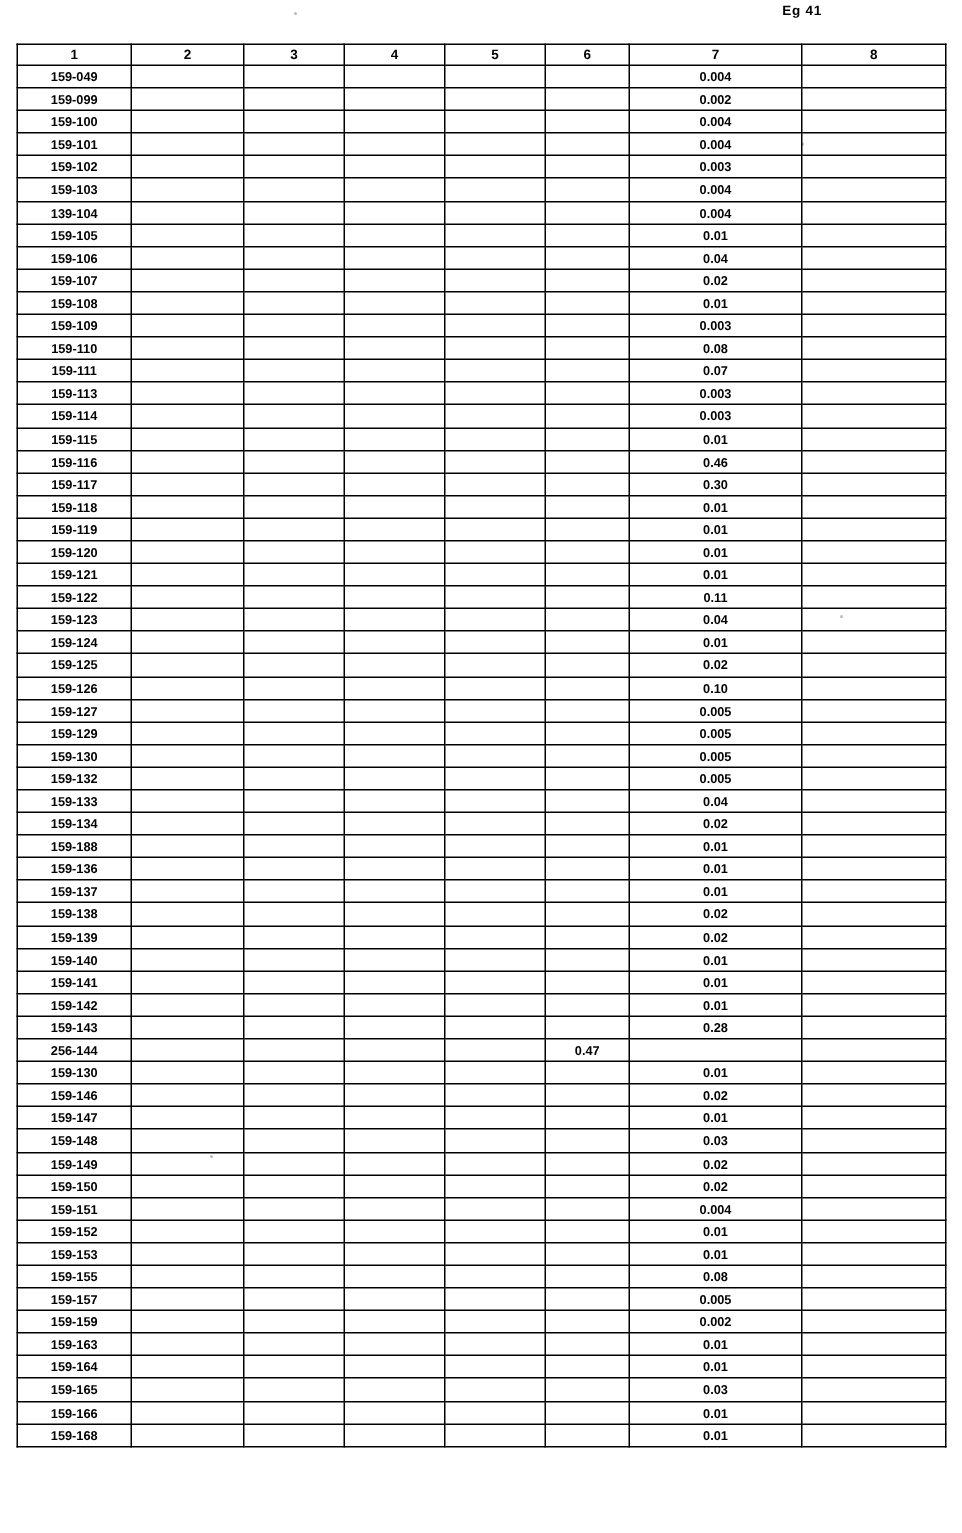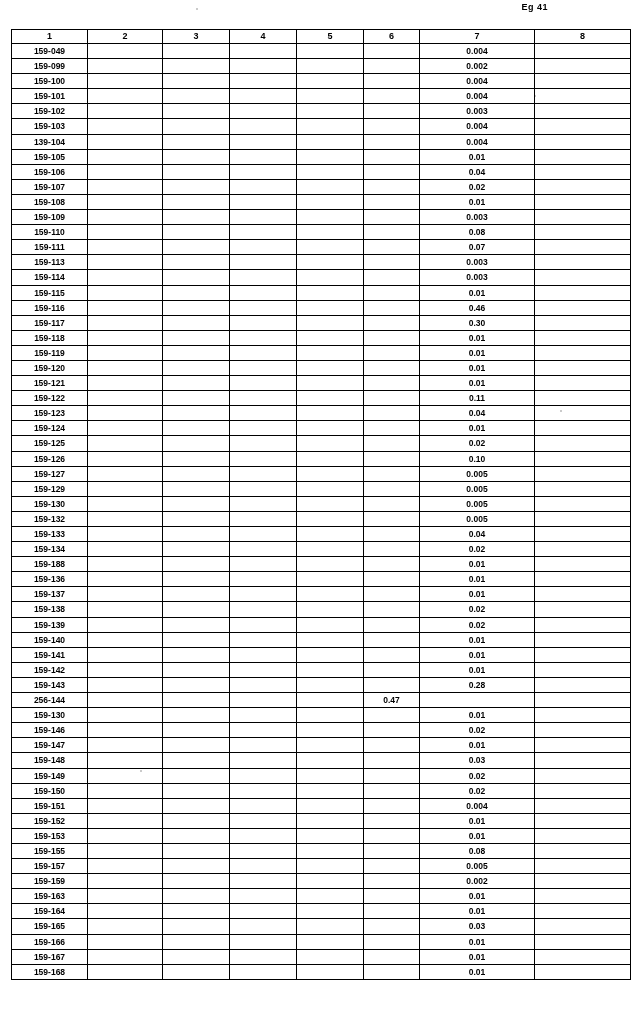--- a/index.html
+++ b/index.html
@@ -713,30 +713,20 @@
             <td class="id-cell">159-166</td>
             <td class="blank"></td>
             <td class="blank"></td>
             <td class="blank"></td>
             <td class="blank"></td>
             <td class="blank"></td>
             <td class="val-cell">0.01</td>
             <td class="blank"></td>
           </tr>
           <tr>
-            <td class="id-cell">159-167</td>
-            <td class="blank"></td>
-            <td class="blank"></td>
-            <td class="blank"></td>
-            <td class="blank"></td>
-            <td class="blank"></td>
-            <td class="val-cell">0.01</td>
-            <td class="blank"></td>
-          </tr>
-          <tr>
             <td class="id-cell">159-168</td>
             <td class="blank"></td>
             <td class="blank"></td>
             <td class="blank"></td>
             <td class="blank"></td>
             <td class="blank"></td>
             <td class="val-cell">0.01</td>
             <td class="blank"></td>
           </tr>
         </tbody>

